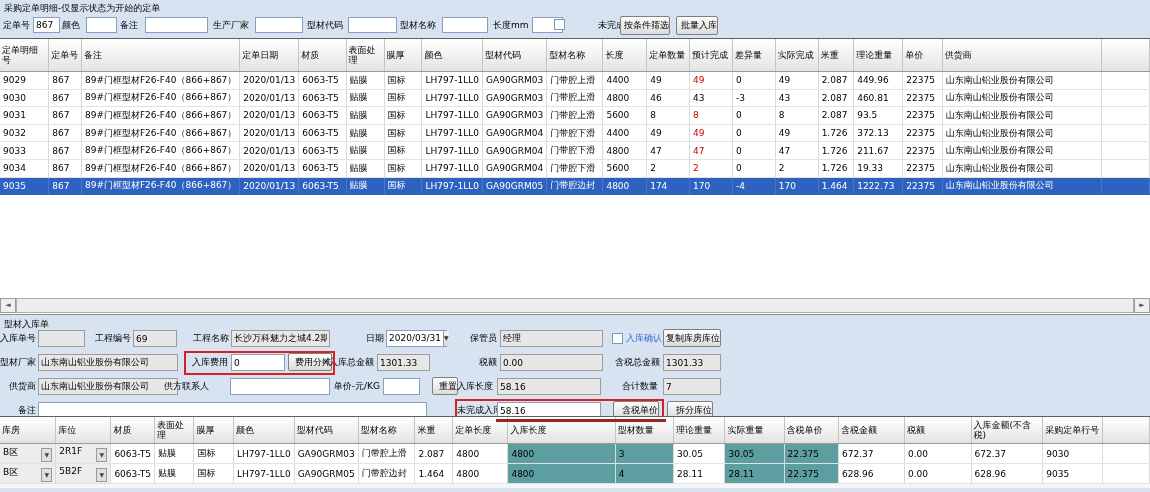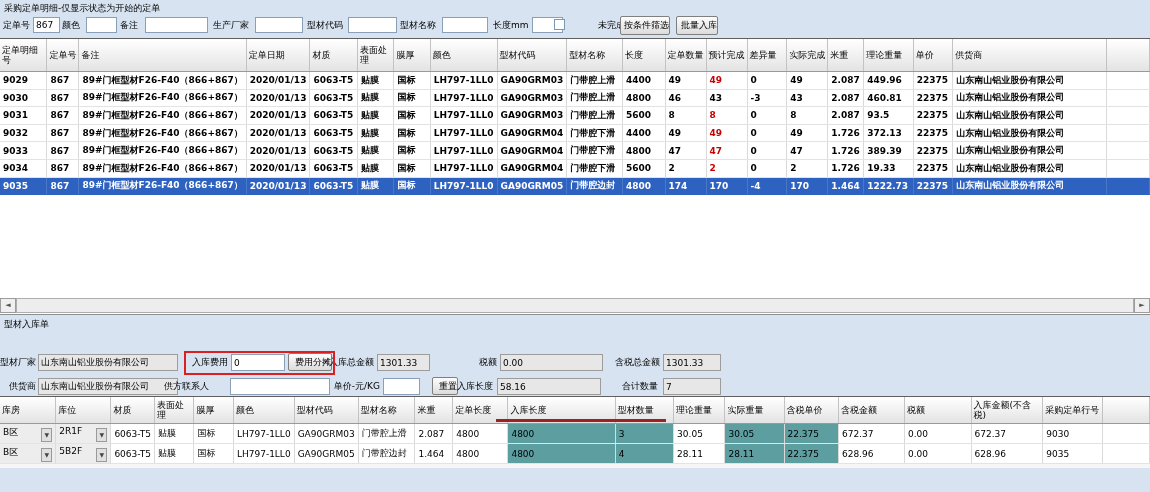--- a/index.html
+++ b/index.html
@@ -12,30 +12,30 @@
   .tb{position:absolute;top:2px;height:16px;box-sizing:border-box;border:1px solid #8aa0b8;
       background:#fff;font-family:"DejaVu Sans",sans-serif;font-size:9px;padding:0 2px;}
   .ro{background:#e7e7e7;border-color:#9c9c9c;}
   .btn{position:absolute;top:1px;height:19px;box-sizing:border-box;border:1px solid #7f7f7f;
        border-radius:2px;background:linear-gradient(#fdfdfd,#dcdcdc);text-align:right;
        line-height:17px;white-space:nowrap;cursor:default;}
   .cb{position:absolute;width:11px;height:11px;background:#fff;border:1px solid #7b99b5;box-sizing:border-box;}
   
   .grid-top{position:absolute;left:0;top:38px;width:1150px;height:277px;background:#fff;
             border-top:1px solid #5f5f5f;border-bottom:1px solid #8e8e8e;overflow:hidden;box-sizing:border-box;}
-  .grid-bottom{position:absolute;left:0;top:396px;width:1150px;height:72px;background:#f6f6f6;
+  .grid-bottom{position:absolute;left:0;top:416px;width:1150px;height:72px;background:#f6f6f6;
             border-top:1px solid #5f5f5f;overflow:hidden;box-sizing:border-box;}
   table.grid{border-collapse:collapse;table-layout:fixed;background:#fff;}
   .grid th{font-weight:normal;text-align:left;vertical-align:middle;background:linear-gradient(#ffffff,#e3e3e3);
            border-right:1px solid #c3c3c3;border-bottom:1px solid #9a9a9a;padding:0 2px;
            line-height:10px;white-space:normal;overflow:hidden;}
   .grid td{border-right:1px solid #dadada;border-bottom:1px solid #e3e3e3;padding:0 3px;
            white-space:nowrap;overflow:hidden;}
   .grid-top th{height:32px;}
-  .grid-top tbody tr{height:17.6px;font-weight:bold;}
+  .grid-top tbody tr{height:17.6px;}
   .grid-bottom th{height:26px;}
   .grid-bottom tbody tr{height:20px;}
   tr.sel td{background:#2e62c0;color:#fff;border-right-color:#4a78c9;border-bottom-color:#2e62c0;}
   td.red{color:#c70000;}
   td.teal{background:#5d9ea1;}
   td.combo{background:#ededed;}
   .dd{float:right;width:11px;height:14px;margin-top:2px;background:#e0e0e0;border:1px solid #9a9a9a;
       box-sizing:border-box;font-size:6px;line-height:12px;text-align:center;color:#444;}
   .redline{position:absolute;left:496px;top:419px;width:170px;height:3px;background:#9a2424;}
   
@@ -233,21 +233,21 @@
             <td>国标</td>
             <td>LH797-1LL0</td>
             <td>GA90GRM04</td>
             <td>门带腔下滑</td>
             <td>4800</td>
             <td>47</td>
             <td class="red">47</td>
             <td>0</td>
             <td>47</td>
             <td>1.726</td>
-            <td>389.39</td>
+            <td>211.67</td>
             <td>22375</td>
             <td>山东南山铝业股份有限公司</td>
             <td></td>
           </tr>
           <tr>
             <td>9034</td>
             <td>867</td>
             <td>89#门框型材F26-F40（866+867）</td>
             <td>2020/01/13</td>
             <td>6063-T5</td>
@@ -294,20 +294,38 @@
     <div class="hscroll">
       <div class="sbtn" style="left:0">◄</div>
       <div class="sthumb"></div>
       <div class="sbtn" style="right:0">►</div>
     </div>
   </div>
 
   <div class="bottom-sec">
     <div class="panel-title">型材入库单</div>
 
+    <div class="frow" style="top:13px">
+      <span class="lbl" style="left:0;width:36px">入库单号</span>
+      <input class="tb ro" style="left: 38px; width: 47px;" value="">
+      <span class="lbl" style="left:91px;width:40px">工程编号</span>
+      <input class="tb ro" style="left: 133px; width: 44px;" value="69">
+      <span class="lbl" style="left:187px;width:42px">工程名称</span>
+      <input class="tb ro" style="left: 231px; width: 99px;" value="长沙万科魅力之城4.2期">
+      <span class="lbl" style="left:362px;width:22px">日期</span>
+      <div class="combo-date" style="left:386px;width:61px">
+        <span class="val">2020/03/31</span>
+        <span class="ddb">▼</span>
+      </div>
+      <span class="lbl" style="left:468px;width:29px">保管员</span>
+      <input class="tb ro" style="left: 500px; width: 103px;" value="经理">
+      <span class="cb" style="left:612px;top:4px"></span>
+      <span class="lbl blue-lbl" style="left:626px;width:45px;text-align:left">入库确认</span>
+      <div class="btn" style="left:663px;width:58px">复制库房库位</div>
+    </div>
 
     <div class="frow" style="top:37px">
       <span class="lbl" style="left:0;width:36px">型材厂家</span>
       <input class="tb ro" style="left: 38px; width: 140px;" value="山东南山铝业股份有限公司">
       <span class="lbl" style="left:188px;width:40px">入库费用</span>
       <input class="tb" style="left: 231px; width: 54px;" value="0">
       <div class="btn" style="left:288px;width:44px">费用分摊</div>
       <span class="lbl" style="left:328px;width:46px">入库总金额</span>
       <input class="tb ro" style="left: 377px; width: 53px;" value="1301.33">
       <span class="lbl" style="left:477px;width:20px">税额</span>

